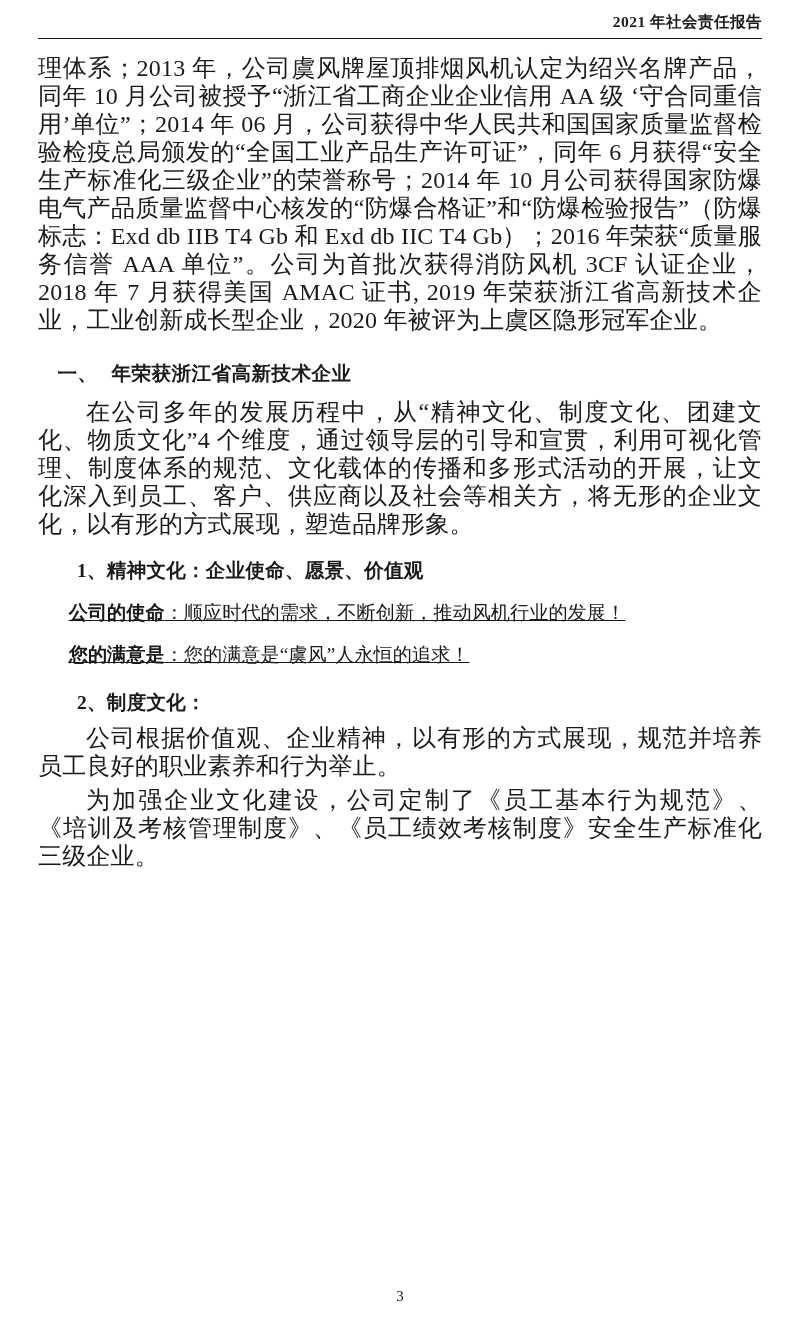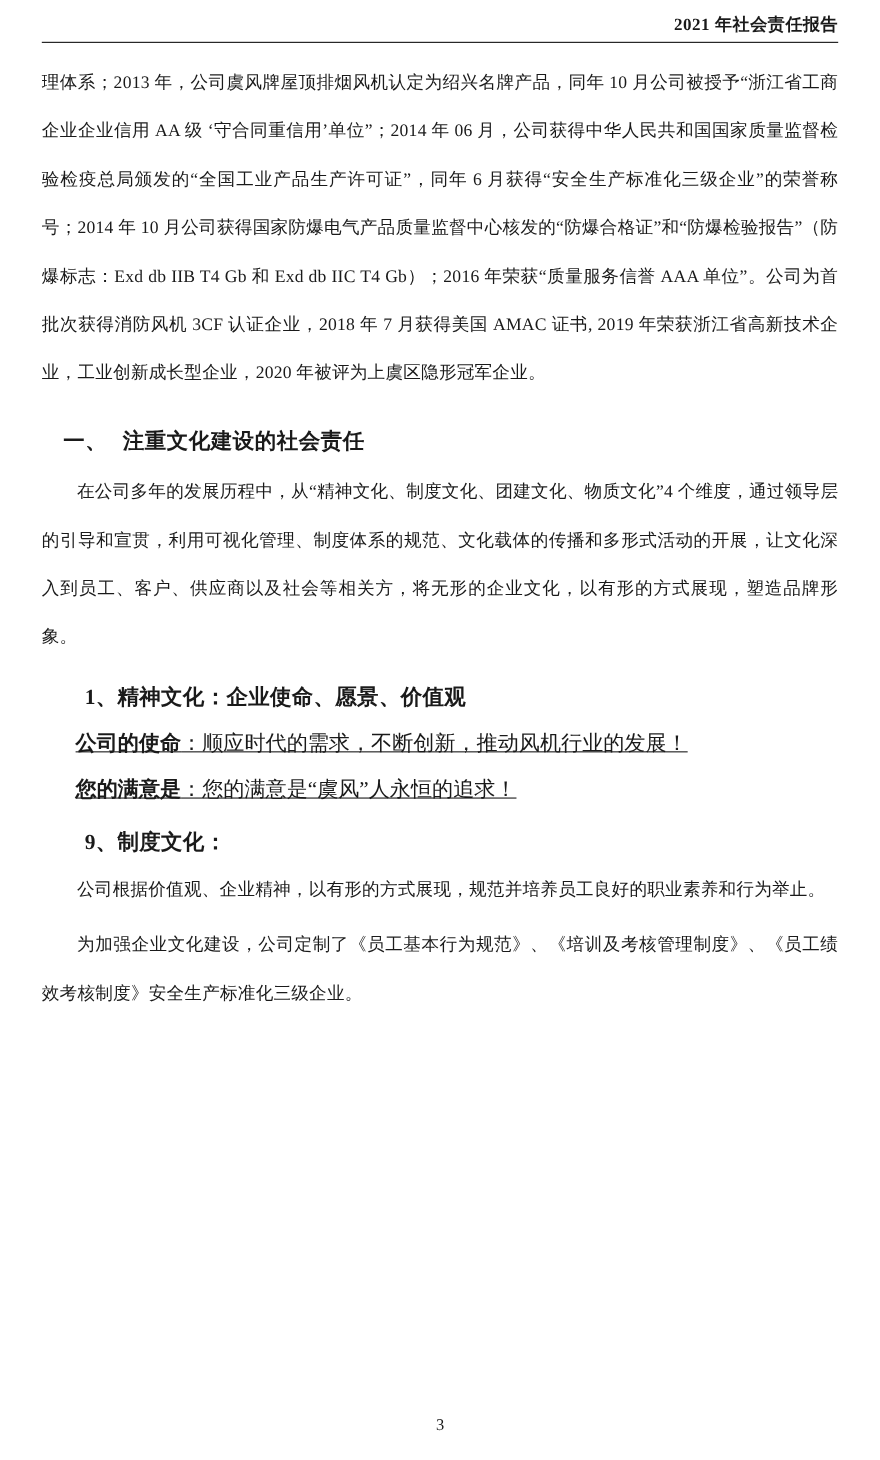--- a/index.html
+++ b/index.html
@@ -43,22 +43,22 @@
     right: 0;
     top: 26px;
     border-top: 1.4px solid #111;
   }
   
   .content {
     margin-top: 12px;
   }
   p.body {
     margin: 0 0 0 0;
-    font-size: 16px;
-    line-height: 44px;
+    font-size: 24px;
+    line-height: 28px;
     text-align: justify;
     text-justify: inter-ideograph;
     letter-spacing: 0.2px;
   }
   p.indent {
     text-indent: 2em;
   }
   .heading1 {
     font-size: 19.5px;
     font-weight: bold;
@@ -112,35 +112,35 @@
     <div class="header-rule"></div>
   </div>
 
   <div class="content">
 
     <p class="body">理体系；2013 年，公司虞风牌屋顶排烟风机认定为绍兴名牌产品，同年 10 月公司被授予“浙江省工商企业企业信用 AA 级 ‘守合同重信用’单位”；2014 年 06 月，公司获得中华人民共和国国家质量监督检验检疫总局颁发的“全国工业产品生产许可证”，同年 6 月获得“安全生产标准化三级企业”的荣誉称号；2014 年 10 月公司获得国家防爆电气产品质量监督中心核发的“防爆合格证”和“防爆检验报告”（防爆标志：Exd db IIB T4 Gb 和 Exd db IIC T4 Gb）；2016 年荣获“质量服务信誉 AAA 单位”。公司为首批次获得消防风机 3CF 认证企业，2018 年 7 月获得美国 AMAC 证书, 2019 年荣获浙江省高新技术企业，工业创新成长型企业，2020 年被评为上虞区隐形冠军企业。</p>
 
     <div class="gap-m"></div>
 
     <div class="heading1">
-      <span class="num">一、</span><span>注重文化建设的社会责任</span>
+      <span class="num">一、</span><span>年荣获浙江省高新技术企业</span>
     </div>
 
     <p class="body indent">在公司多年的发展历程中，从“精神文化、制度文化、团建文化、物质文化”4 个维度，通过领导层的引导和宣贯，利用可视化管理、制度体系的规范、文化载体的传播和多形式活动的开展，让文化深入到员工、客户、供应商以及社会等相关方，将无形的企业文化，以有形的方式展现，塑造品牌形象。</p>
 
     <div class="gap-s"></div>
 
     <div class="heading2">1、精神文化：企业使命、愿景、价值观</div>
 
     <p class="subline"><span class="lead">公司的使命</span><span>：顺应时代的需求，不断创新，推动风机行业的发展！</span></p>
 
 
     <p class="subline"><span class="lead">您的满意是</span><span>：您的满意是“虞风”人永恒的追求！</span></p>
 
-    <div class="heading2">9、制度文化：</div>
+    <div class="heading2">2、制度文化：</div>
 
     <p class="body indent">公司根据价值观、企业精神，以有形的方式展现，规范并培养员工良好的职业素养和行为举止。</p>
 
     <div class="gap-s"></div>
 
     <p class="body indent">为加强企业文化建设，公司定制了《员工基本行为规范》、《培训及考核管理制度》、《员工绩效考核制度》安全生产标准化三级企业。</p>
 
   </div>
 
   <div class="footer">

